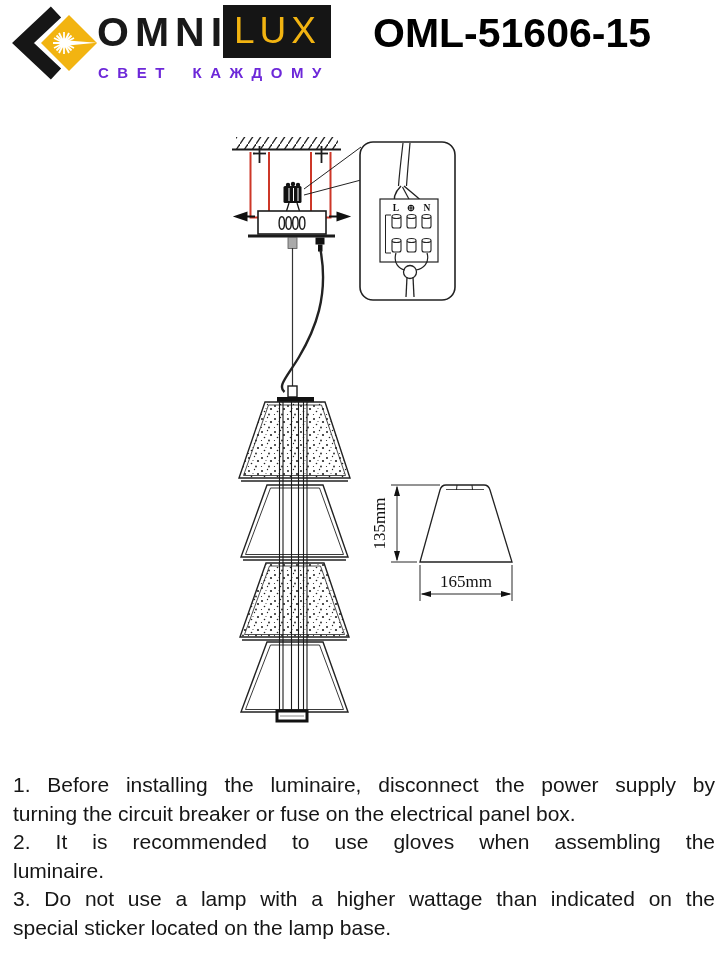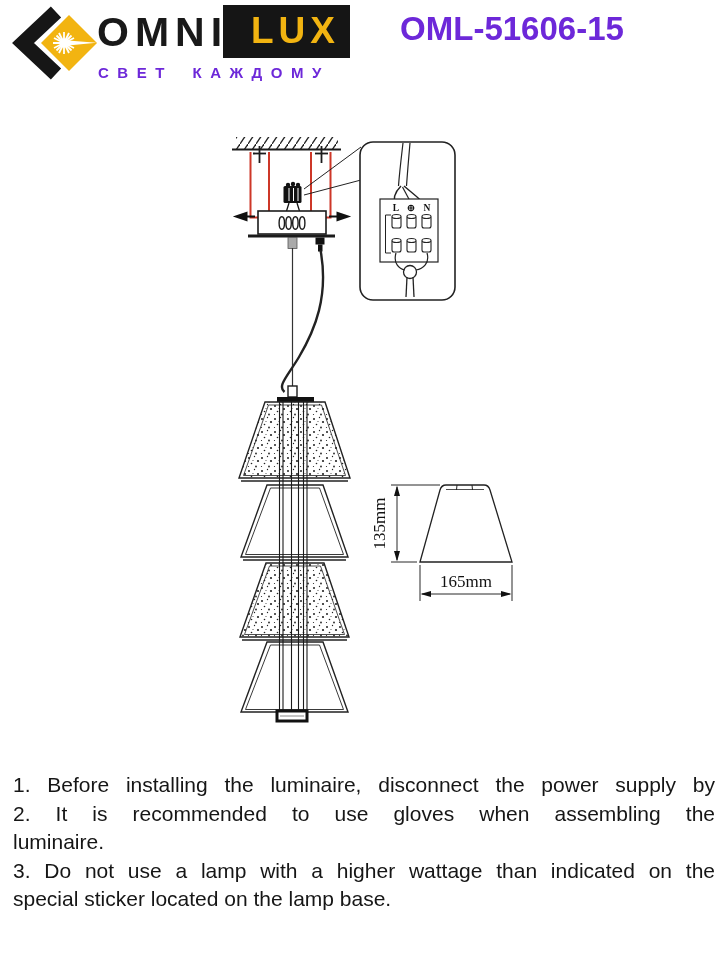--- a/index.html
+++ b/index.html
@@ -3,25 +3,25 @@
 <meta charset="utf-8">
 <style>
   html,body{margin:0;padding:0;background:#ffffff;}
   .page{position:relative;width:728px;height:976px;background:#fff;overflow:hidden;
         font-family:"Liberation Sans",sans-serif;color:#1b1b1b;border-radius:10px;}
   
   .logo-icon{position:absolute;left:8px;top:3px;}
   .brand-word1{position:absolute;left:97px;top:9px;font-size:41px;font-weight:bold;
         letter-spacing:6px;color:#191919;}
   .brand-word2{position:absolute;left:223px;top:5px;background:#151515;color:#f2b411;
-        font-size:37px;font-weight:bold;letter-spacing:5px;padding:5px 10px 6px 28px;}
+        font-size:37px;font-weight:normal;letter-spacing:5px;padding:5px 10px 6px 11px;}
   .brand-tagline{position:absolute;left:98px;top:64px;font-size:15px;font-weight:bold;
         letter-spacing:8.5px;word-spacing:7px;color:#6d28d9;}
   .model-title{position:absolute;left:352px;top:10px;width:320px;text-align:center;
-        font-size:33px;font-weight:bold;letter-spacing:0px;color:#6d28d9;}
+        font-size:41px;font-weight:bold;letter-spacing:0px;color:#000000;}
   
   .diagram{position:absolute;left:0;top:0;}
   .dimtext{font-family:"Liberation Serif",serif;font-size:17px;fill:#111;}
   .termtext{font-family:"Liberation Serif",serif;font-size:9.5px;font-weight:bold;fill:#111;}
   
   .instructions{position:absolute;left:13px;top:771px;width:702px;
         font-size:21px;line-height:28.6px;color:#161616;}
   .instr-line{text-align:left;white-space:nowrap;}
   .instr-line.just{white-space:normal;text-align:justify;text-align-last:justify;}
 </style>
@@ -224,19 +224,20 @@
         <line x1="422" y1="594" x2="510" y2="594"></line>
       </g>
       <polygon points="420.5,594 431,591 431,597" fill="#111"></polygon>
       <polygon points="511.5,594 501,591 501,597" fill="#111"></polygon>
       <text class="dimtext" x="466" y="587" text-anchor="middle">165mm</text>
     </g>
   </svg>
 
   <div class="instructions">
       <div class="instr-line just">1. Before installing the luminaire, disconnect the power supply by</div>
+      <div class="instr-line">turning the circuit breaker or fuse on the electrical panel box.</div>
       <div class="instr-line just">2. It is recommended to use gloves when assembling the</div>
       <div class="instr-line">luminaire.</div>
       <div class="instr-line just">3. Do not use a lamp with a higher wattage than indicated on the</div>
       <div class="instr-line">special sticker located on the lamp base.</div>
     </div>
 
 </div>
 
 </body></html>

